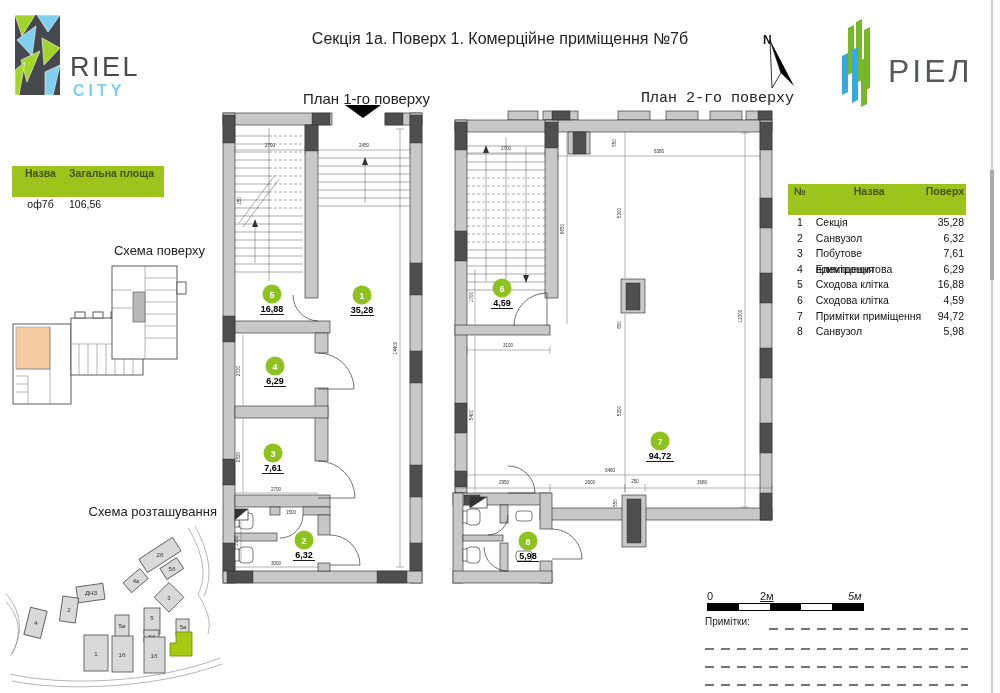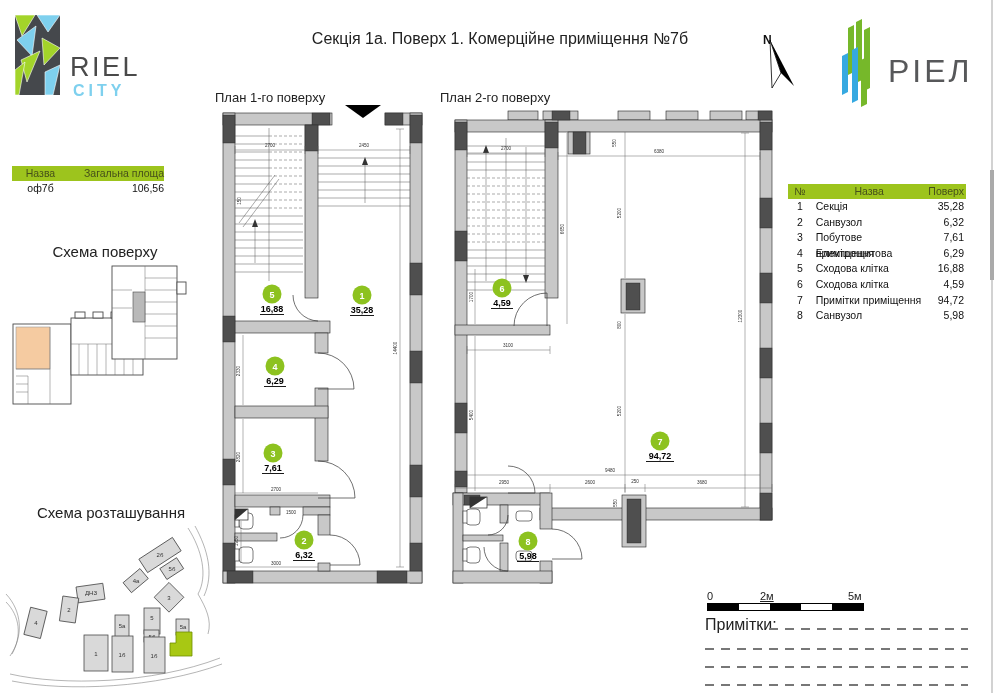--- a/index.html
+++ b/index.html
@@ -1,40 +1,40 @@
 <!DOCTYPE html>
 <html><head>
 <meta charset="utf-8">
 <style>
   html,body{margin:0;padding:0;}
   body{width:1000px;height:693px;position:relative;background:#fff;
        font-family:"Liberation Sans",sans-serif;overflow:hidden;color:#1a1a1a;}
   .abs{position:absolute;}
   
   .main-title{left:230px;top:30px;width:540px;text-align:center;font-size:16px;color:#222;}
-  .plan-label{top:90px;font-size:13px;text-align:left;color:#222;}
-  .scheme-label{font-size:15px;text-align:center;color:#222;}
+  .plan-label{top:90px;font-size:15px;text-align:right;color:#222;}
+  .scheme-label{font-size:13px;text-align:right;color:#222;}
   
   .tbl{font-size:10.5px;}
-  .tbl .hdr{display:flex;background:#9dc41d;color:#46501a;height:15px;line-height:15px;}
+  .tbl .hdr{display:flex;background:#9dc41d;color:#46501a;height:31px;line-height:15px;font-weight:bold;}
   .tbl .row{display:flex;height:15.6px;line-height:15.6px;color:#111;}
   .unit-tbl{left:12px;top:166px;width:152px;}
   .unit-tbl .c1{width:57px;text-align:center;}
-  .unit-tbl .c2{width:95px;text-align:right;}
+  .unit-tbl .c2{width:95px;text-align:left;}
   .room-tbl{left:788px;top:184px;width:178px;}
   .room-tbl .cn{width:24px;text-align:center;}
   .room-tbl .cm{width:108px;text-align:left;padding-left:4px;}
   .room-tbl .ca{width:42px;text-align:right;padding-right:2px;}
   
   .scale{left:705px;top:590px;width:160px;height:24px;font-size:11px;color:#222;}
   .scale .lab{position:absolute;top:0;}
   .scale .bar{position:absolute;top:13px;left:2px;width:155px;height:6px;border:1px solid #000;display:flex;}
   .scale .seg{height:100%;flex:1;}
   
-  .notes{left:705px;top:616px;width:263px;font-size:16px;color:#222;}
+  .notes{left:705px;top:616px;width:263px;font-size:10px;color:#222;}
   .dash{position:absolute;height:2px;background:repeating-linear-gradient(90deg,#777 0 9px,transparent 9px 16px);}
   
   svg text{font-family:"Liberation Sans",sans-serif;}
   .wall{fill:#c8c8c8;stroke:#222;stroke-width:0.6;}
   .pier{fill:#4f4f4f;stroke:#222;stroke-width:0.4;}
   .tread{stroke:#555;stroke-width:0.5;fill:none;}
   .treadD{stroke:#555;stroke-width:0.5;fill:none;stroke-dasharray:3 2;}
   .door{stroke:#333;stroke-width:0.7;fill:none;}
   .diml{stroke:#666;stroke-width:0.5;fill:none;}
   .dimt{font-size:4.6px;fill:#333;}
@@ -284,21 +284,21 @@
     </g>
     <g>
       <circle class="mark" cx="89" cy="437" r="9.5"></circle>
         <text class="markt" x="89" y="440.5">2</text>
       <text class="areat" x="89" y="455">6,32</text>
         <line class="aline" x1="78" y1="457.5" x2="100" y2="457.5"></line>
     </g>
   </g>
 </svg>
 
-<div class="abs plan-label" style="left:440px;width:340px;">План 2-го поверху</div>
+<div class="abs plan-label" style="left:454px;width:340px;font-family:Liberation Mono, monospace;">План 2-го поверху</div>
 
 <svg class="abs" style="left:440px;top:103px;" width="340" height="487" viewBox="0 0 340 487">
   <g>
     <rect class="wall" x="68" y="8" width="30" height="9"></rect>
       <rect class="wall" x="103" y="8" width="35" height="9"></rect>
     <rect class="wall" x="178" y="8" width="32" height="9"></rect>
       <rect class="wall" x="226" y="8" width="32" height="9"></rect>
     <rect class="wall" x="270" y="8" width="32" height="9"></rect>
       <rect class="wall" x="306" y="8" width="26" height="9"></rect>
     <rect class="wall" x="15" y="17" width="317" height="12"></rect>
@@ -461,21 +461,21 @@
   <div class="row">
       <span class="cn">8</span>
       <span class="cm">Санвузол</span>
       <span class="ca">5,98</span>
     </div>
 </div>
 
 <div class="abs scale">
   <span class="lab" style="left:2px;">0</span>
   <span class="lab" style="left:55px;text-decoration:underline;">2м</span>
-  <span class="lab" style="left:143px;">5м</span>
+  <span class="lab" style="left:143px;font-style:italic;">5м</span>
   <div class="bar">
     <div class="seg" style="background:#000;"></div>
     <div class="seg" style="background:#fff;"></div>
     <div class="seg" style="background:#000;"></div>
     <div class="seg" style="background:#fff;"></div>
     <div class="seg" style="background:#000;"></div>
   </div>
 </div>
 
 <div class="abs notes">

